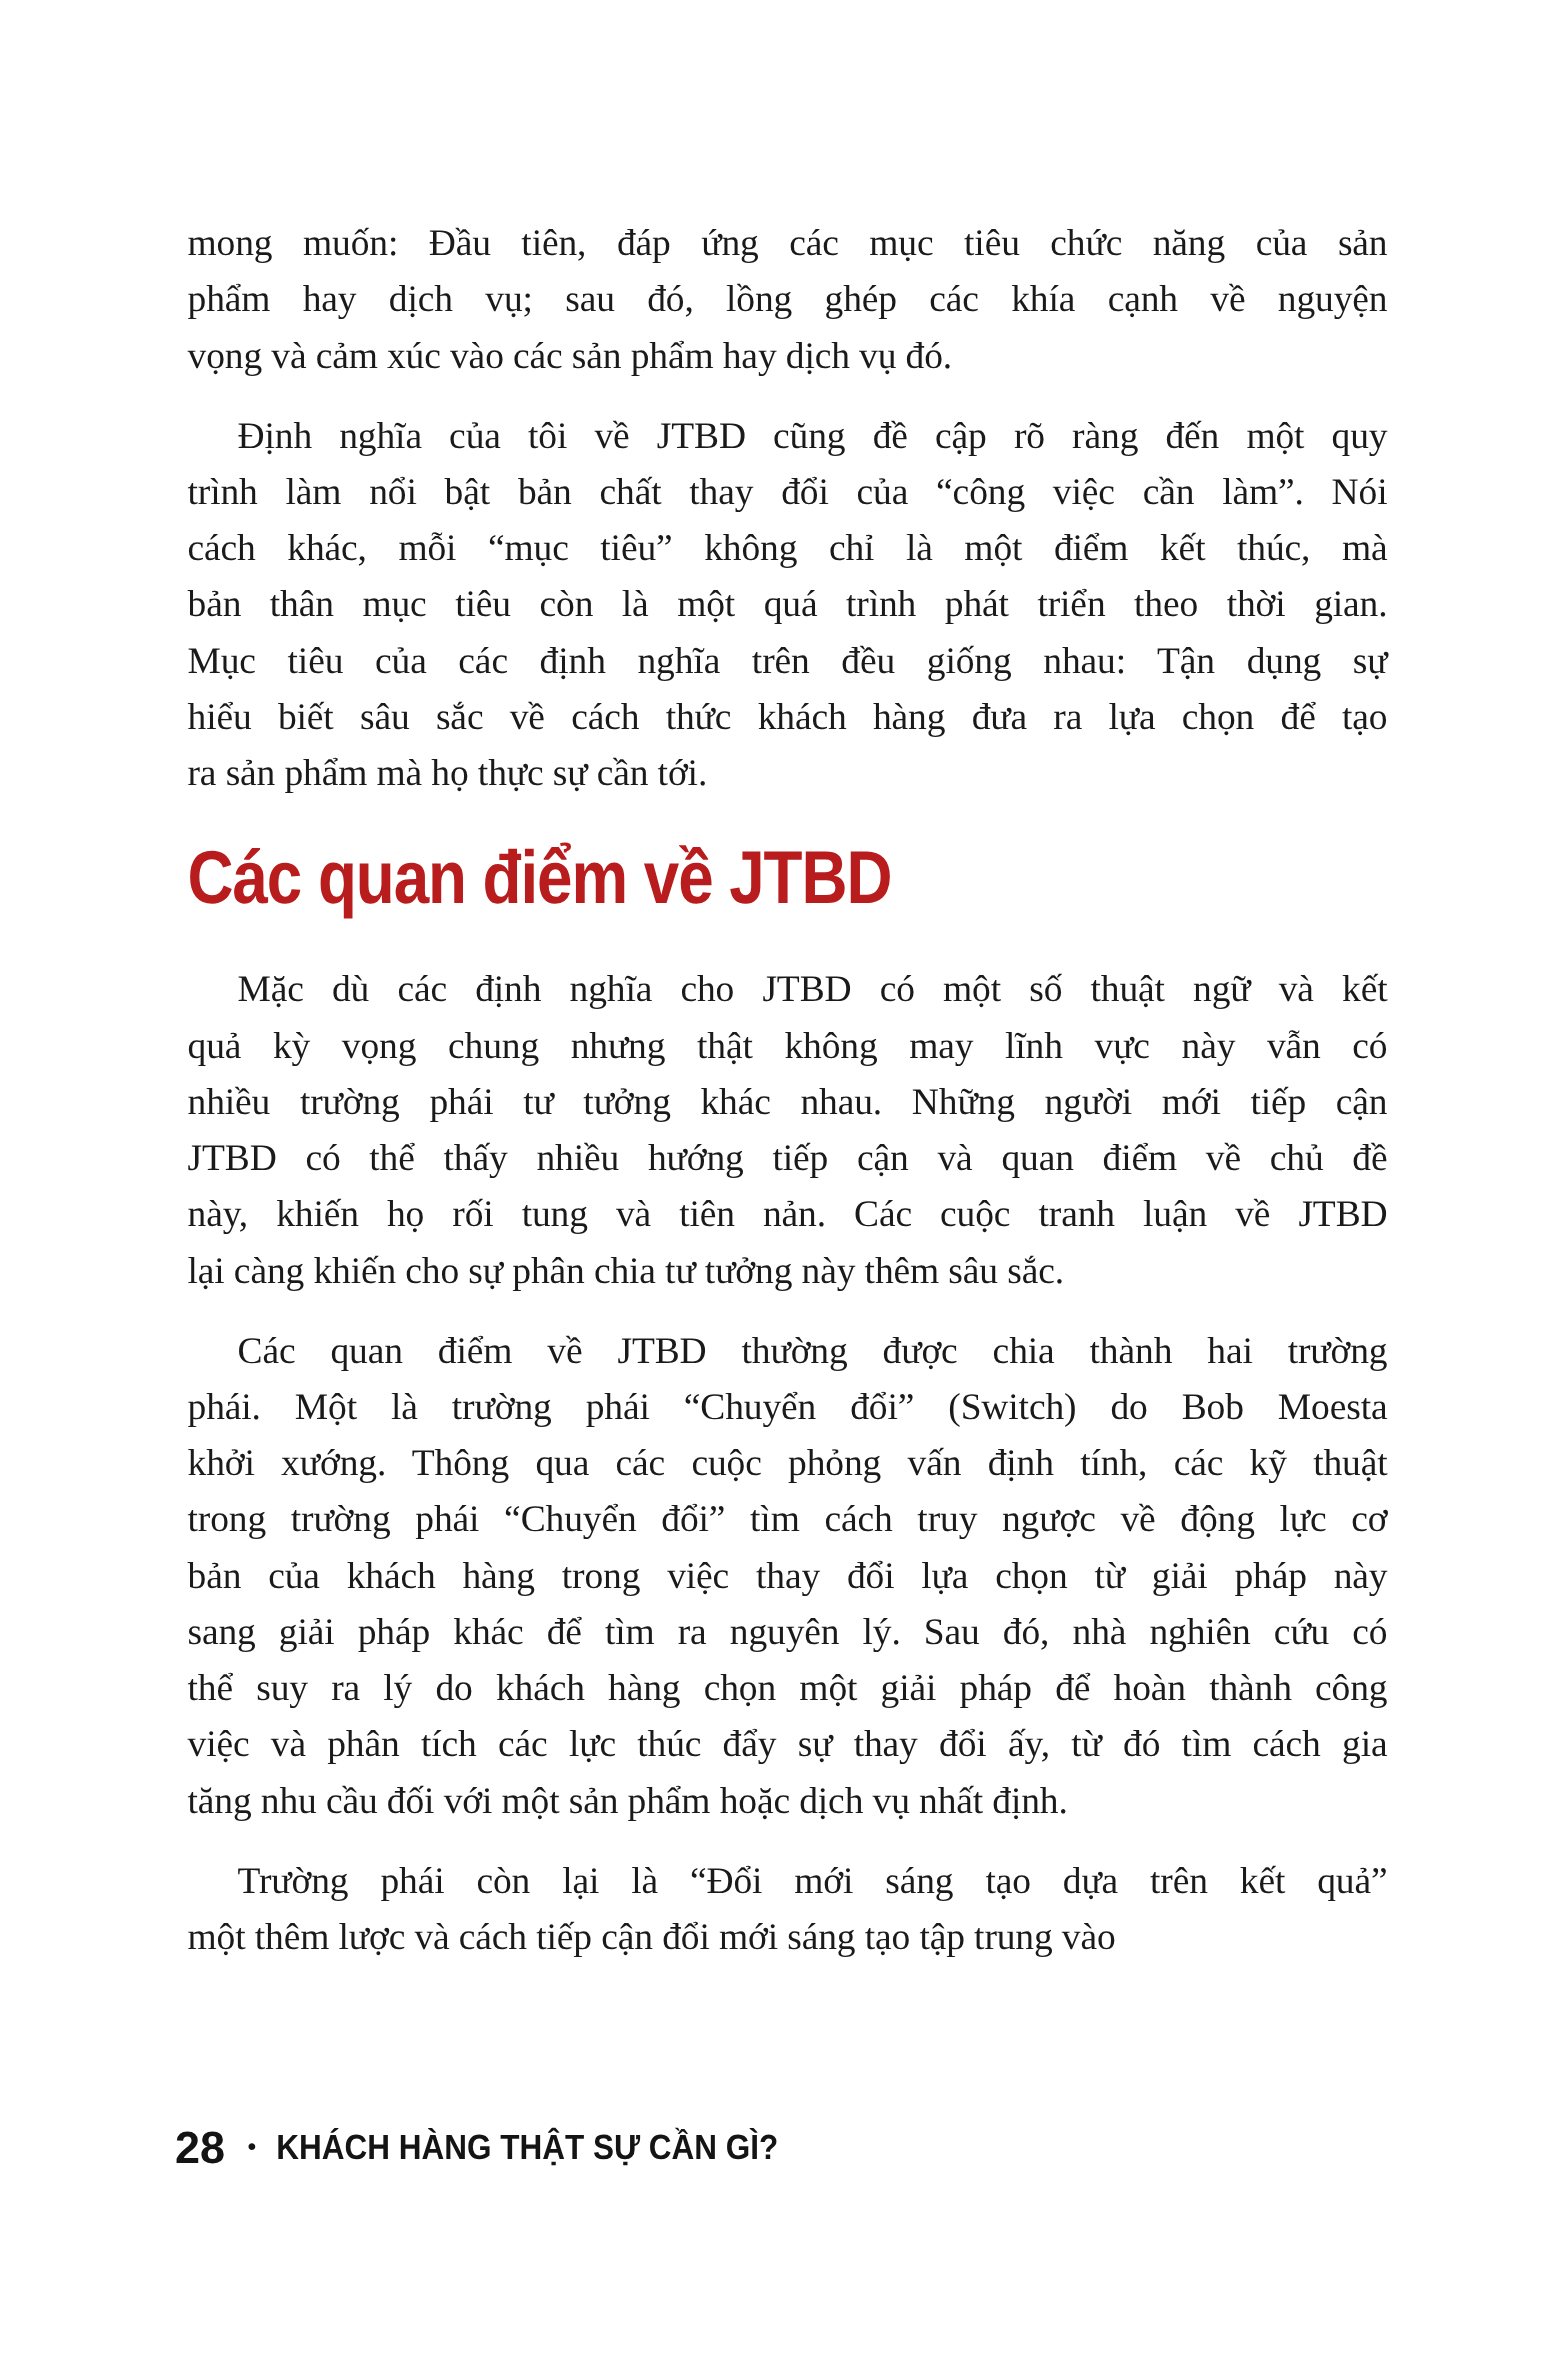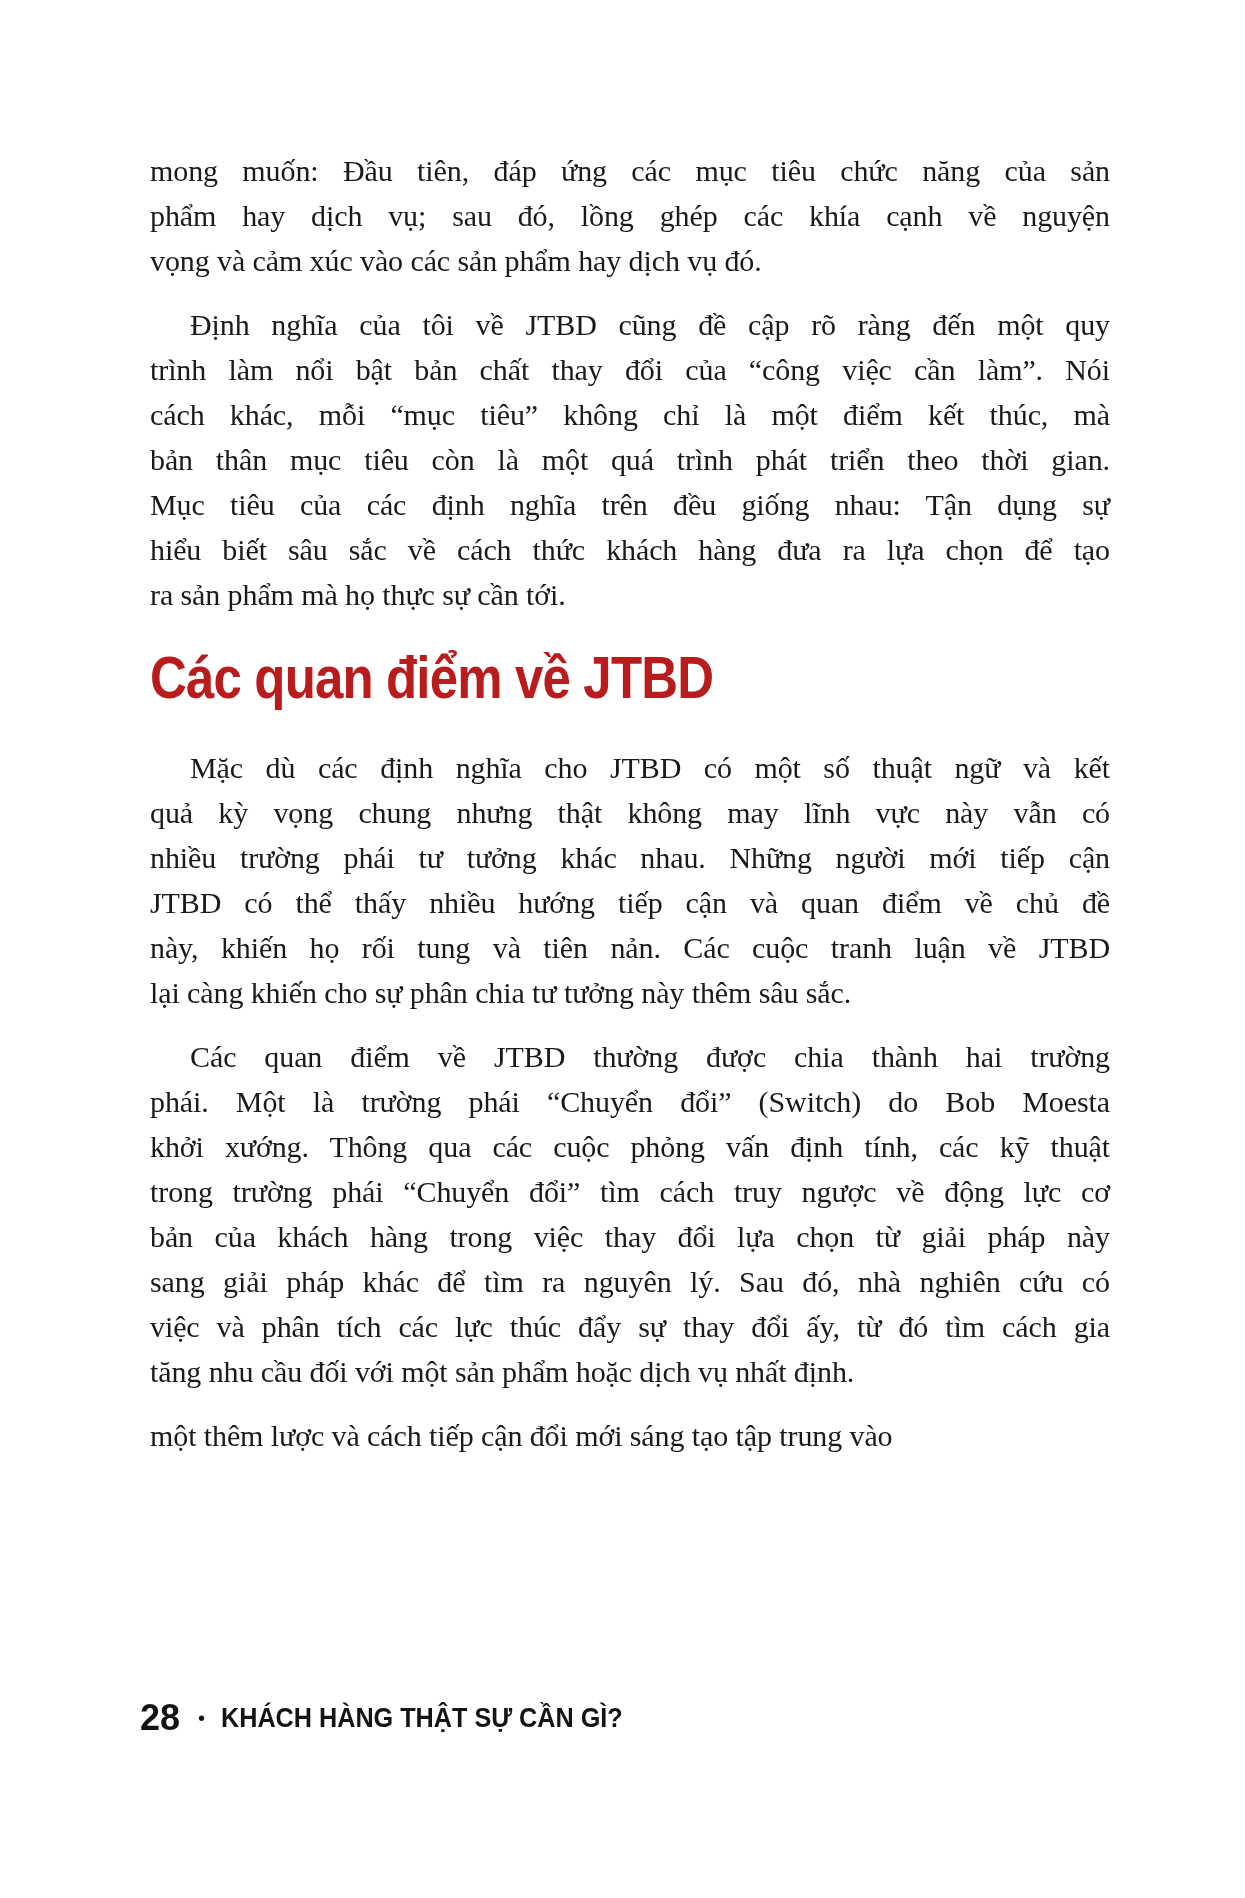--- a/index.html
+++ b/index.html
@@ -12,21 +12,21 @@
     width: 1245px;
     height: 1898px;
     background: #ffffff;
     overflow: hidden;
     font-family: "Liberation Serif", serif;
     color: #1a1a1a;
   }
   .text-block {
     position: absolute;
     left: 150px;
-    top: 148px;
+    top: 172px;
     width: 960px;
   }
   .paragraph {
     margin: 0;
     padding: 0;
   }
   .paragraph + .paragraph {
     margin-top: 19px;
   }
   .line {
@@ -116,24 +116,26 @@
         <div class="line">này, khiến họ rối tung và tiên nản. Các cuộc tranh luận về JTBD</div>
         <div class="line last">lại càng khiến cho sự phân chia tư tưởng này thêm sâu sắc.</div>
       </div>
       <div class="paragraph">
         <div class="line first">Các quan điểm về JTBD thường được chia thành hai trường</div>
         <div class="line">phái. Một là trường phái “Chuyển đổi” (Switch) do Bob Moesta</div>
         <div class="line">khởi xướng. Thông qua các cuộc phỏng vấn định tính, các kỹ thuật</div>
         <div class="line">trong trường phái “Chuyển đổi” tìm cách truy ngược về động lực cơ</div>
         <div class="line">bản của khách hàng trong việc thay đổi lựa chọn từ giải pháp này</div>
         <div class="line">sang giải pháp khác để tìm ra nguyên lý. Sau đó, nhà nghiên cứu có</div>
+        <div class="line">thể suy ra lý do khách hàng chọn một giải pháp để hoàn thành công</div>
         <div class="line">việc và phân tích các lực thúc đẩy sự thay đổi ấy, từ đó tìm cách gia</div>
         <div class="line last">tăng nhu cầu đối với một sản phẩm hoặc dịch vụ nhất định.</div>
       </div>
       <div class="paragraph">
+        <div class="line first">Trường phái còn lại là “Đổi mới sáng tạo dựa trên kết quả”</div>
         <div class="line last">một thêm lược và cách tiếp cận đổi mới sáng tạo tập trung vào</div>
       </div>
     </div>
 
   <div class="footer">
     <span class="page-num">28</span>
     <span class="sep">•</span>
     <span class="book-title">KHÁCH HÀNG THẬT SỰ CẦN GÌ?</span>
   </div>
 

